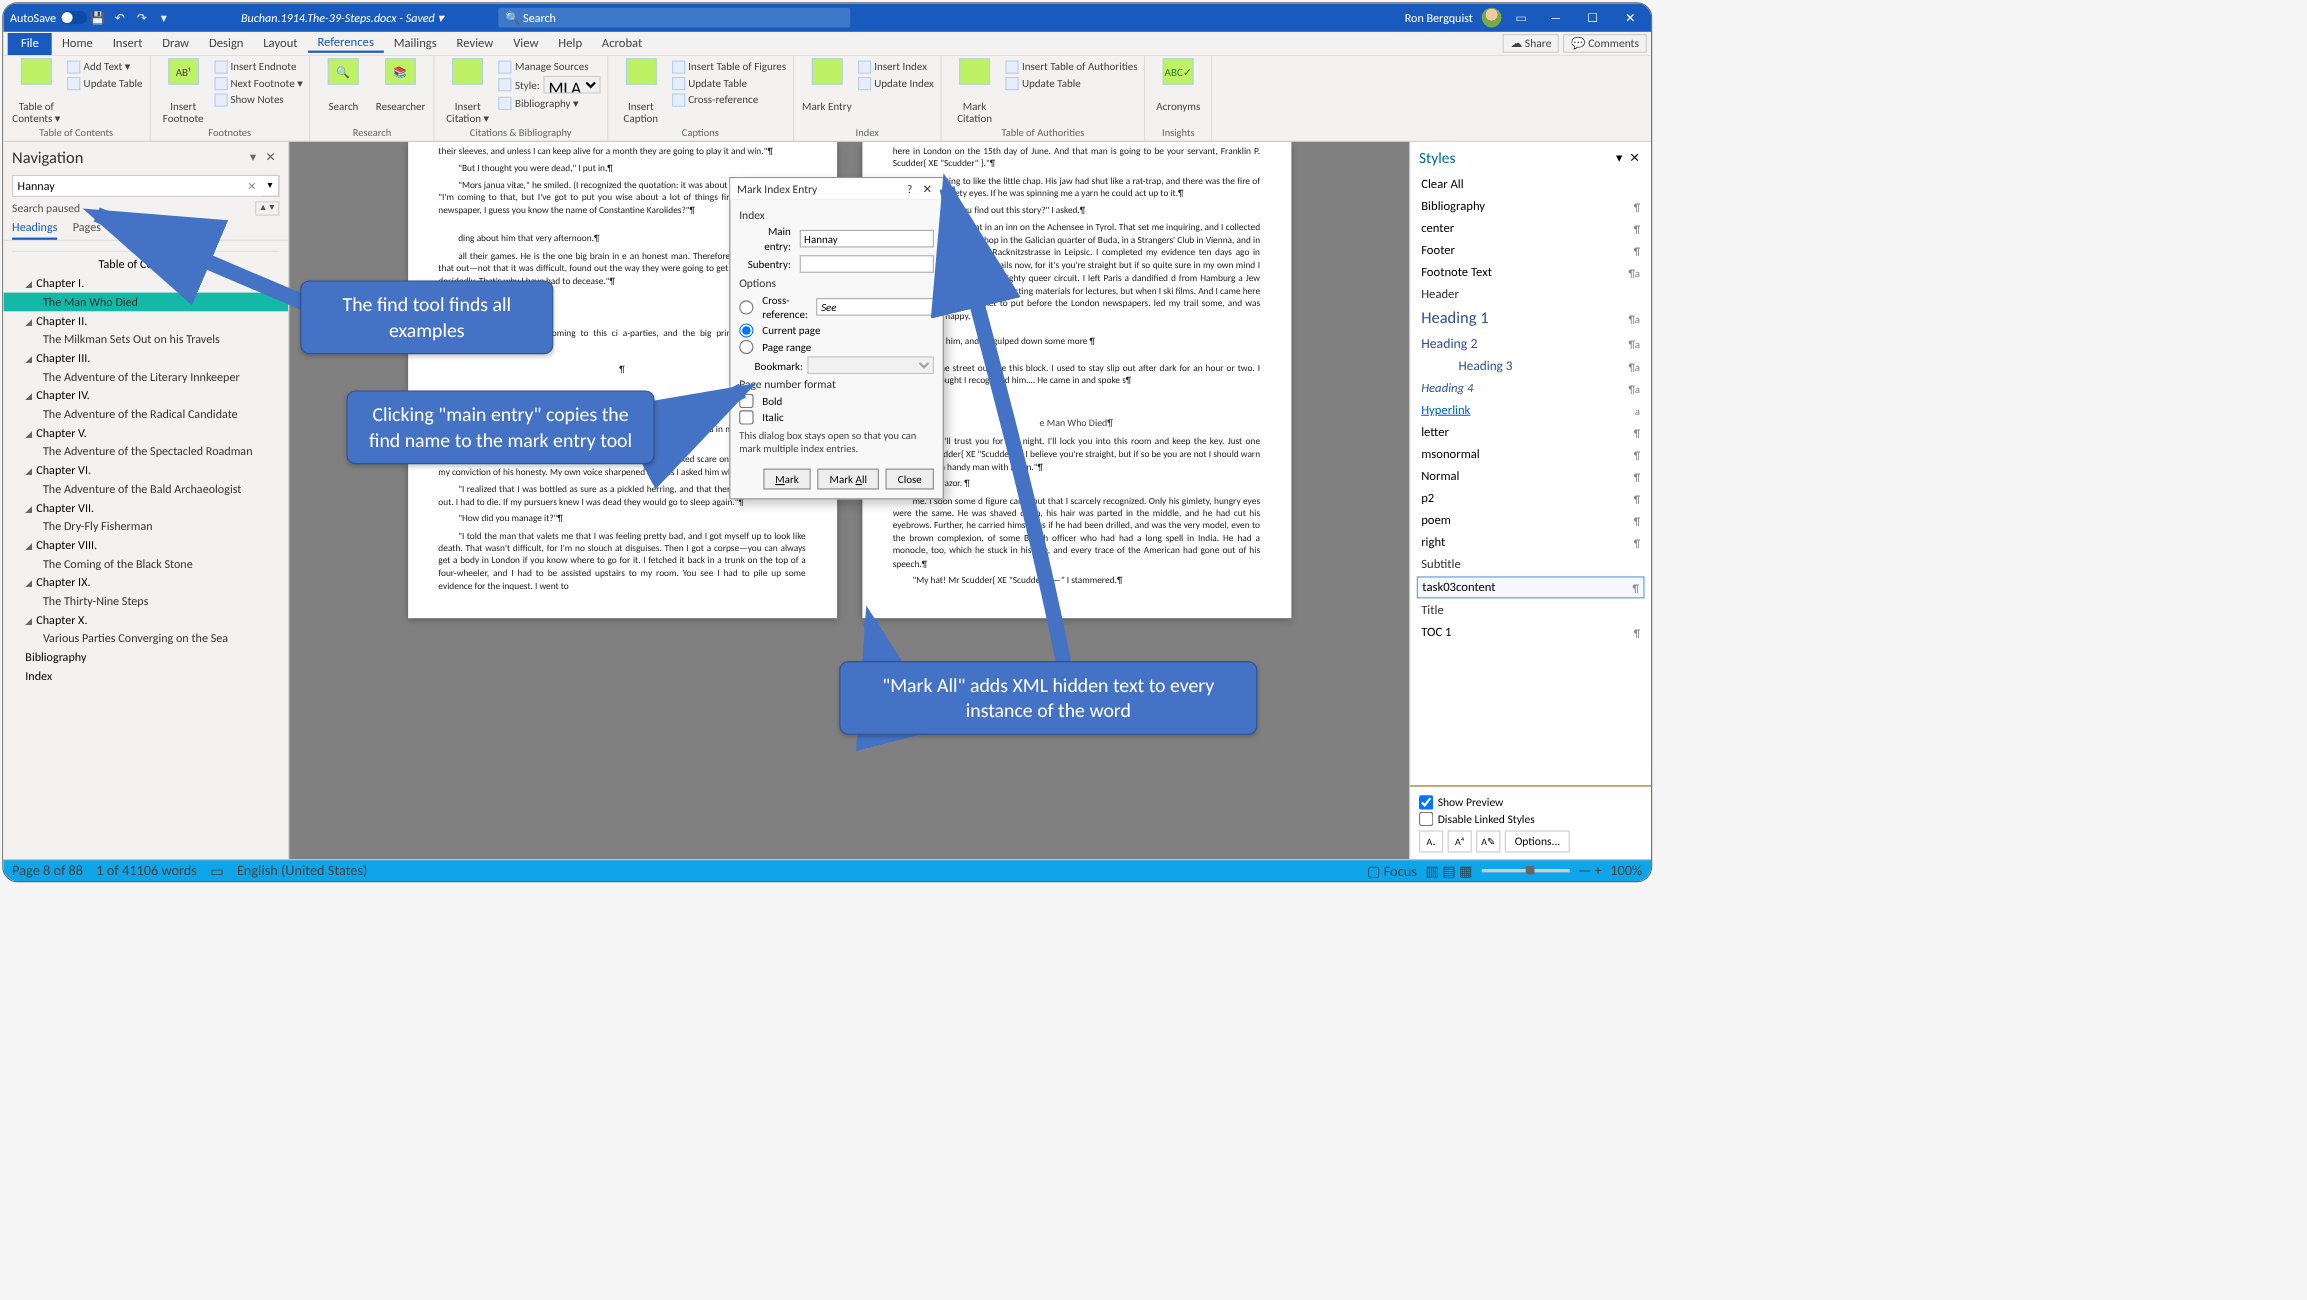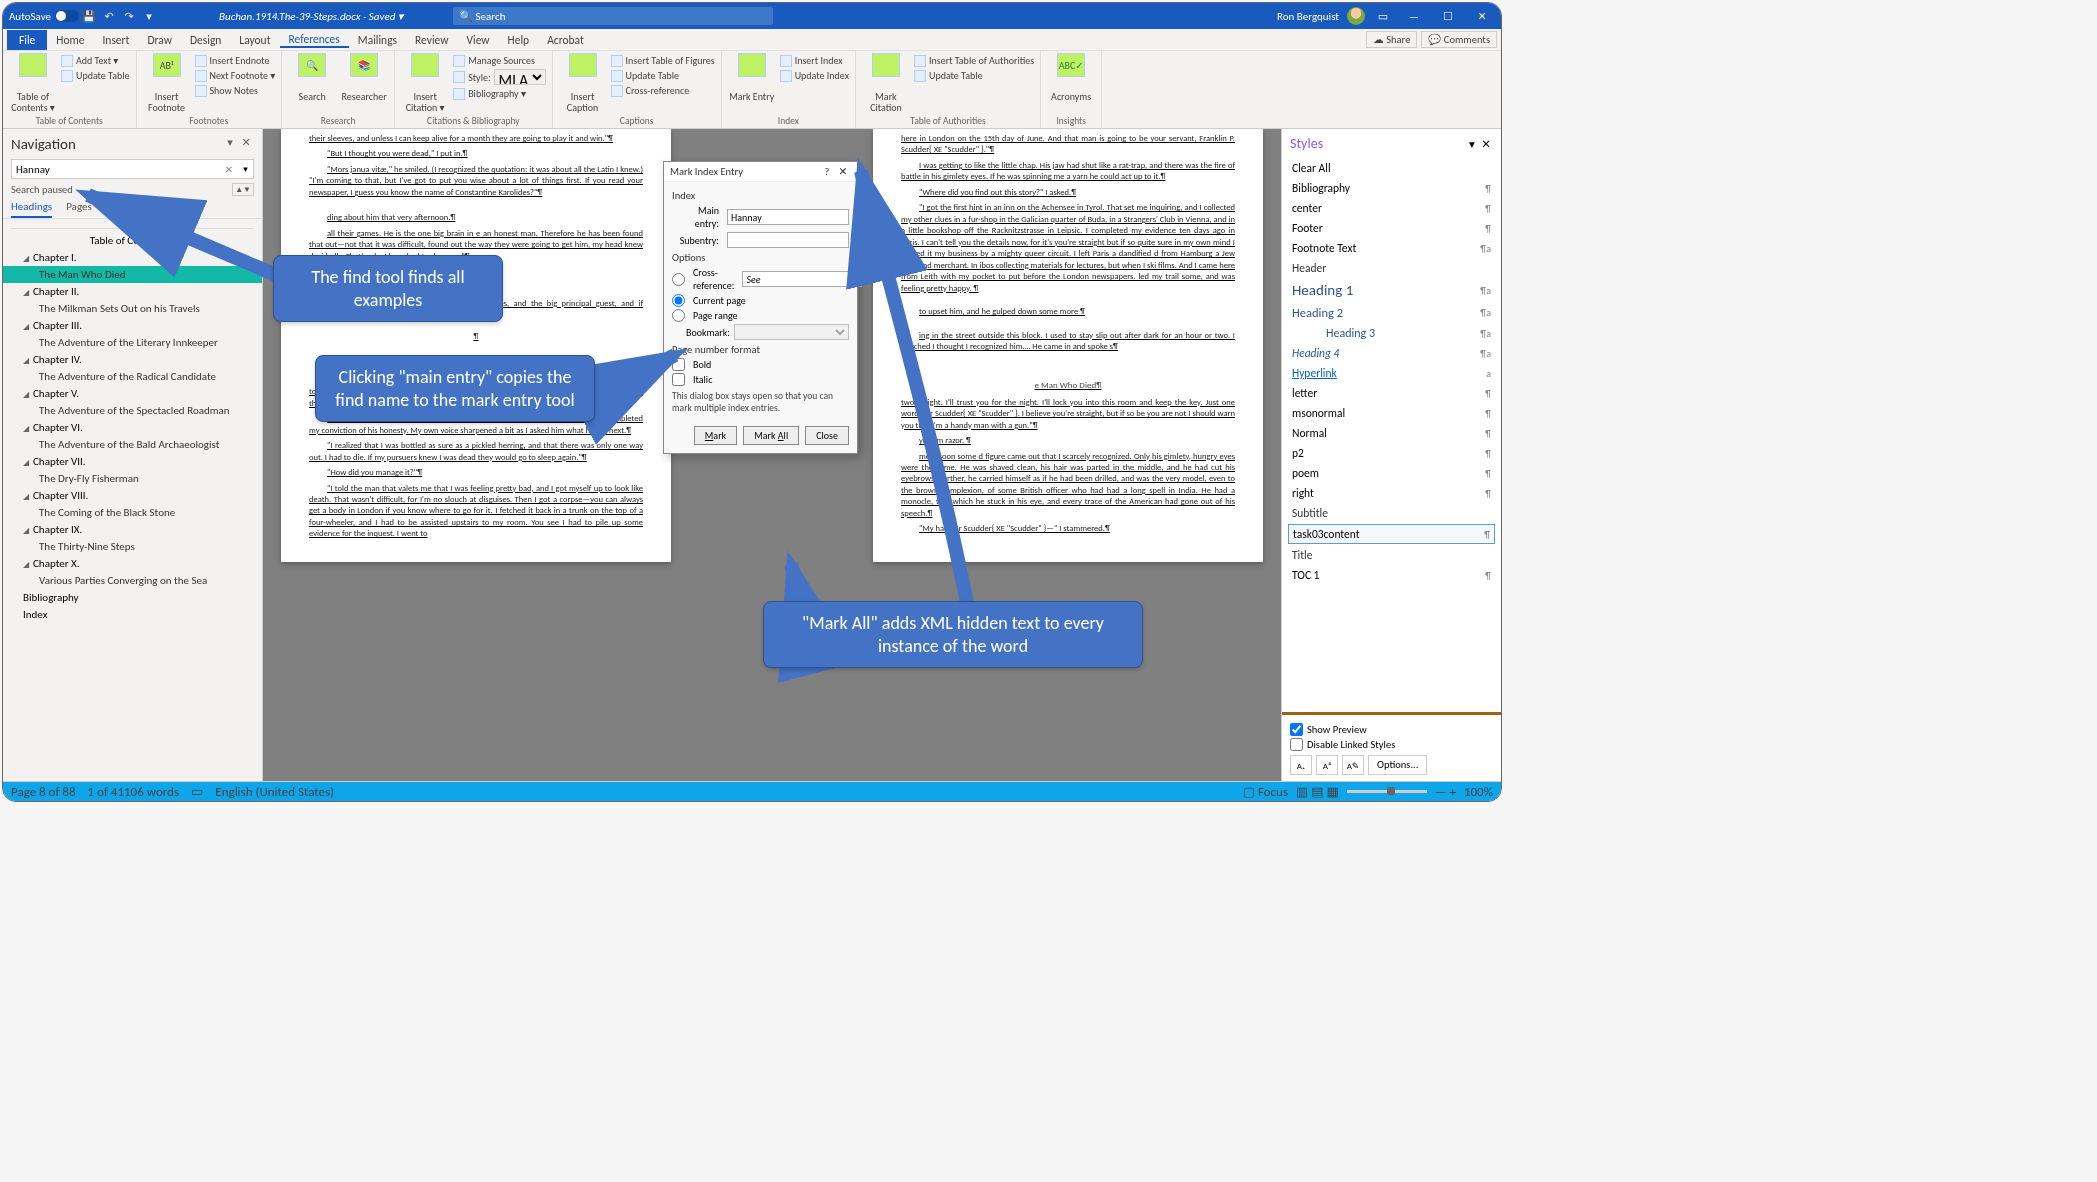--- a/index.html
+++ b/index.html
@@ -58,43 +58,43 @@
 .navpane .tree { flex:1; overflow:auto; padding:4px 0; }
 .navpane .tree .sep { height:6px; border-bottom:1px solid #ddd; margin:0 8px 3px; position:relative; }
 .navpane .tree .sep:after{content:"";position:absolute;left:50%;top:2px;width:12px;height:2px;background:#999;}
 .navpane .tree .item { padding:2px 8px 2px 20px; cursor:default; white-space:nowrap; overflow:hidden; text-overflow:ellipsis; }
 .navpane .tree .item.sub { padding-left:36px; color:#333; }
 .navpane .tree .item.sel { background:#14b8a6; }
 .navpane .tree .chev { display:inline-block; width:8px; font-size:8px; color:#666; margin-right:2px; }
 
 
 .docarea { flex:1; background:#808080; position:relative; overflow:hidden; }
-.pages { display:flex; gap:23px; padding:0 18px; justify-content:space-between;text-decoration:underline; }
+.pages { display:flex; gap:23px; padding:0 18px; justify-content:center; }
 .page { width:390px; background:#fff; box-shadow:0 2px 6px rgba(0,0,0,.3); font-size:8.5px; color:#222; font-family:Calibri,serif; padding:0 28px 18px; line-height:1.35; position:relative; }
 .page h4.ptitle { text-align:center; font-weight:normal; font-size:9px; margin:8px 0 6px; color:#444; }
 .page p { margin:4px 0; text-align:justify; }
 .page p.ind { text-indent:18px; }
 .pagesplit { height:14px; }
 
 
 .stylespane { width:220px; background:#fff; border-left:1px solid #ccc; display:flex; flex-direction:column; font-size:11.5px; }
 .stylespane .hdr { display:flex; padding:6px 8px; align-items:center; }
-.stylespane .hdr .title { font-size:14px; color:#8b5cf6; flex:1; }
+.stylespane .hdr .title { font-size:14px; color:#0369a1; flex:1; }
 .stylespane .list { flex:1; overflow:auto; }
 .stylespane .row { display:flex; padding:3px 10px; align-items:center; }
 .stylespane .row .nm { flex:1; }
 .stylespane .row .pm { font-size:10px; color:#888; }
 .stylespane .row.ctr { justify-content:center; color:#333; }
 .stylespane .row.h1 .nm{color:#2f5496;font-size:15px;}
 .stylespane .row.h2 .nm{color:#2f5496;font-size:12.5px;}
 .stylespane .row.h3 .nm{color:#2f5496;font-size:12px;margin-left:34px;}
 .stylespane .row.h4 .nm{color:#2f5496;font-style:italic;font-size:11.5px;}
 .stylespane .row.hl .nm{color:#0563c1;text-decoration:underline;}
 .stylespane .row.sel { border:1px solid #5b9bd5; margin:1px 6px; padding:2px 4px; background:#f5f9ff; }
-.stylespane .foot { border-top:3px solid #a16207; padding:6px 8px; font-size:10.5px; }
+.stylespane .foot { border-top:1px solid #a16207; padding:6px 8px; font-size:10.5px; }
 .stylespane .foot label{display:flex;align-items:center;gap:4px;margin:2px 0;}
 .stylespane .foot .btns{display:flex;gap:4px;margin-top:4px;}
 .stylespane .foot .sq{width:22px;height:20px;border:1px solid #ccc;display:flex;align-items:center;justify-content:center;font-size:9px;}
 .stylespane .foot .opt{border:1px solid #ccc;padding:2px 8px;}
 
 
 .status { position:absolute; bottom:0; left:0; right:0; height:20px; background:#0ea5e9; border-top:1px solid #ccc; display:flex; align-items:center; font-size:13px; color:#444; padding:0 8px; gap:12px; }
 .status .right { margin-left:auto; display:flex; align-items:center; gap:8px; }
 .status .slider{width:80px;height:3px;background:#ccc;position:relative;}
 .status .slider:before{content:"";position:absolute;left:40px;top:-3px;width:8px;height:8px;background:#666;border-radius:2px;}

